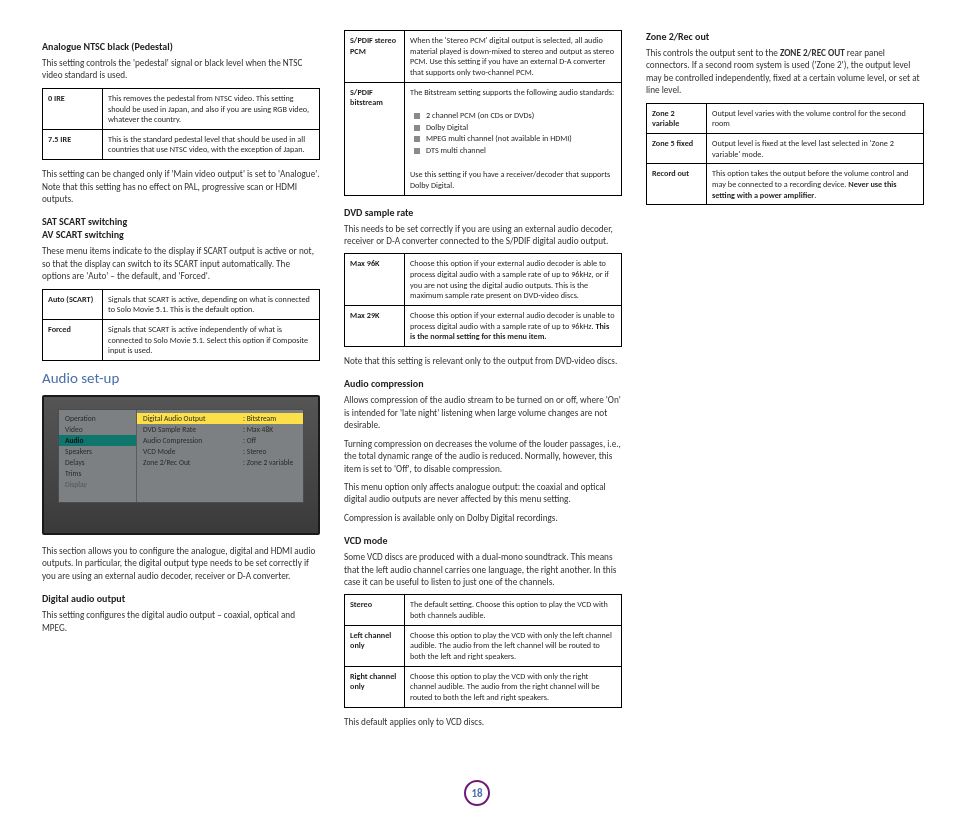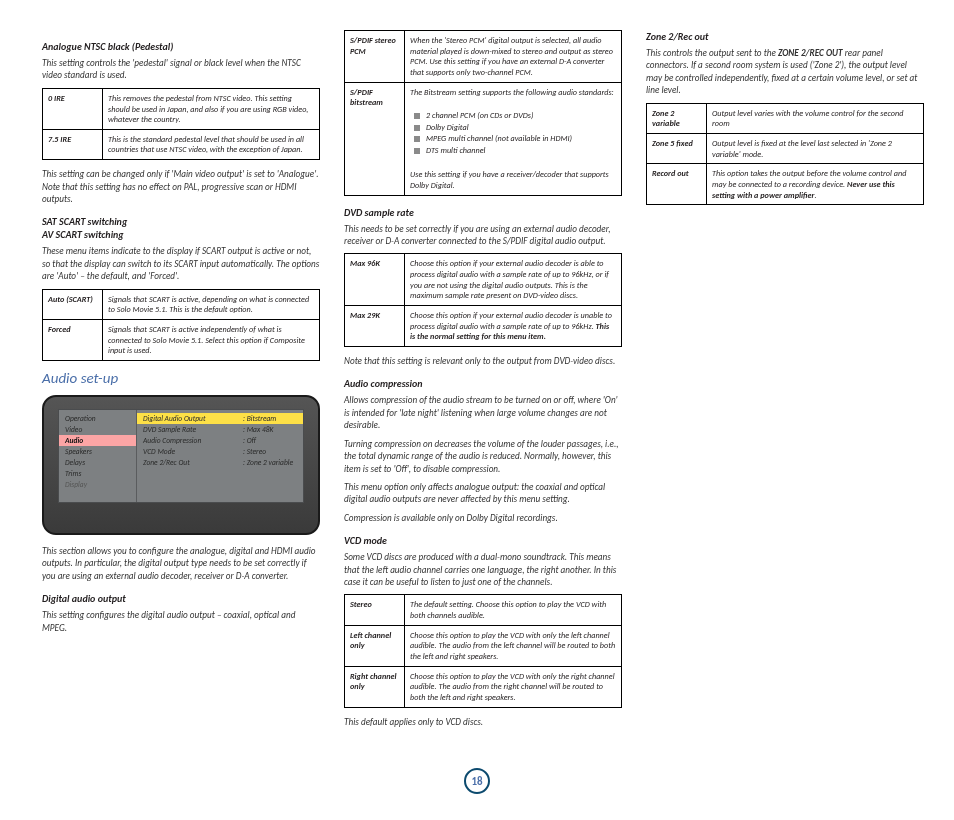--- a/index.html
+++ b/index.html
@@ -11,21 +11,20 @@
     width: 954px;
     height: 820px;
     position: relative;
   }
   .page {
     padding: 30px 30px 10px 42px;
     column-count: 3;
     column-gap: 24px;
     column-fill: auto;
     height: 740px;
-    font-style: italic;
   }
   h2.section-title {
     color: #4b6fa9;
     font-size: 15px;
     font-weight: 400;
     margin-bottom: 8px;
   }
   h3 {
     font-size: 10px;
     font-weight: 700;
@@ -48,21 +47,21 @@
     padding: 4px 5px;
     vertical-align: top;
     line-height: 1.3;
   }
   td.label { font-weight: 700; width: 60px; }
   .menu-screenshot {
     width: 100%;
     height: 140px;
     background: linear-gradient(#555,#3a3a3a);
     border: 2px solid #1a1a1a;
-    border-radius: 14px;
+    border-radius: 2px;
     margin-bottom: 10px;
     padding: 12px 14px 18px 14px;
     position: relative;
   }
   .menu-inner {
     display: flex;
     background: #7d8082;
     height: 94px;
     border: 1px solid #4a4c4e;
     font-size: 7.5px;
@@ -70,40 +69,40 @@
   .menu-left {
     width: 78px;
     border-right: 1px solid #5a5c5e;
     padding: 3px 0;
   }
   .menu-left div, .menu-right div {
     padding: 1px 6px;
     color: #2a2a2a;
     white-space: nowrap;
   }
-  .menu-left .sel { background: #fca5a5; color:#111; font-weight:700; }
+  .menu-left .sel { background: #0f766e; color:#111; font-weight:700; }
   .menu-left .dim { color: #555; }
   .menu-right {
     flex: 1;
     padding: 3px 0;
   }
   .menu-right div span.col1 { display:inline-block; width:100px; }
   .menu-right .hl { background:#fde047; }
   ul.bullet { list-style: none; padding-left: 4px; margin: 13px 0; }
   ul.bullet li { position: relative; padding-left: 12px; font-size:8.2px; line-height:1.4; }
   ul.bullet li::before {
     content:""; position:absolute; left:0; top:3px;
     width:6px; height:6px; background:#8a8a8a;
   }
   .pagenum {
     position:absolute;
     left:50%; transform:translateX(-50%);
-    bottom:26px;
+    bottom:14px;
     width:26px; height:26px;
-    border:2px solid #0c4a6e;
+    border:2px solid #701a75;
     border-radius:50%;
     display:flex; align-items:center; justify-content:center;
     color:#4b6fa9; font-weight:700; font-size:11px;
   }
   .keep { break-inside: avoid; }
   strong { font-weight:700; }
 </style>
 </head>
 <body>
 

